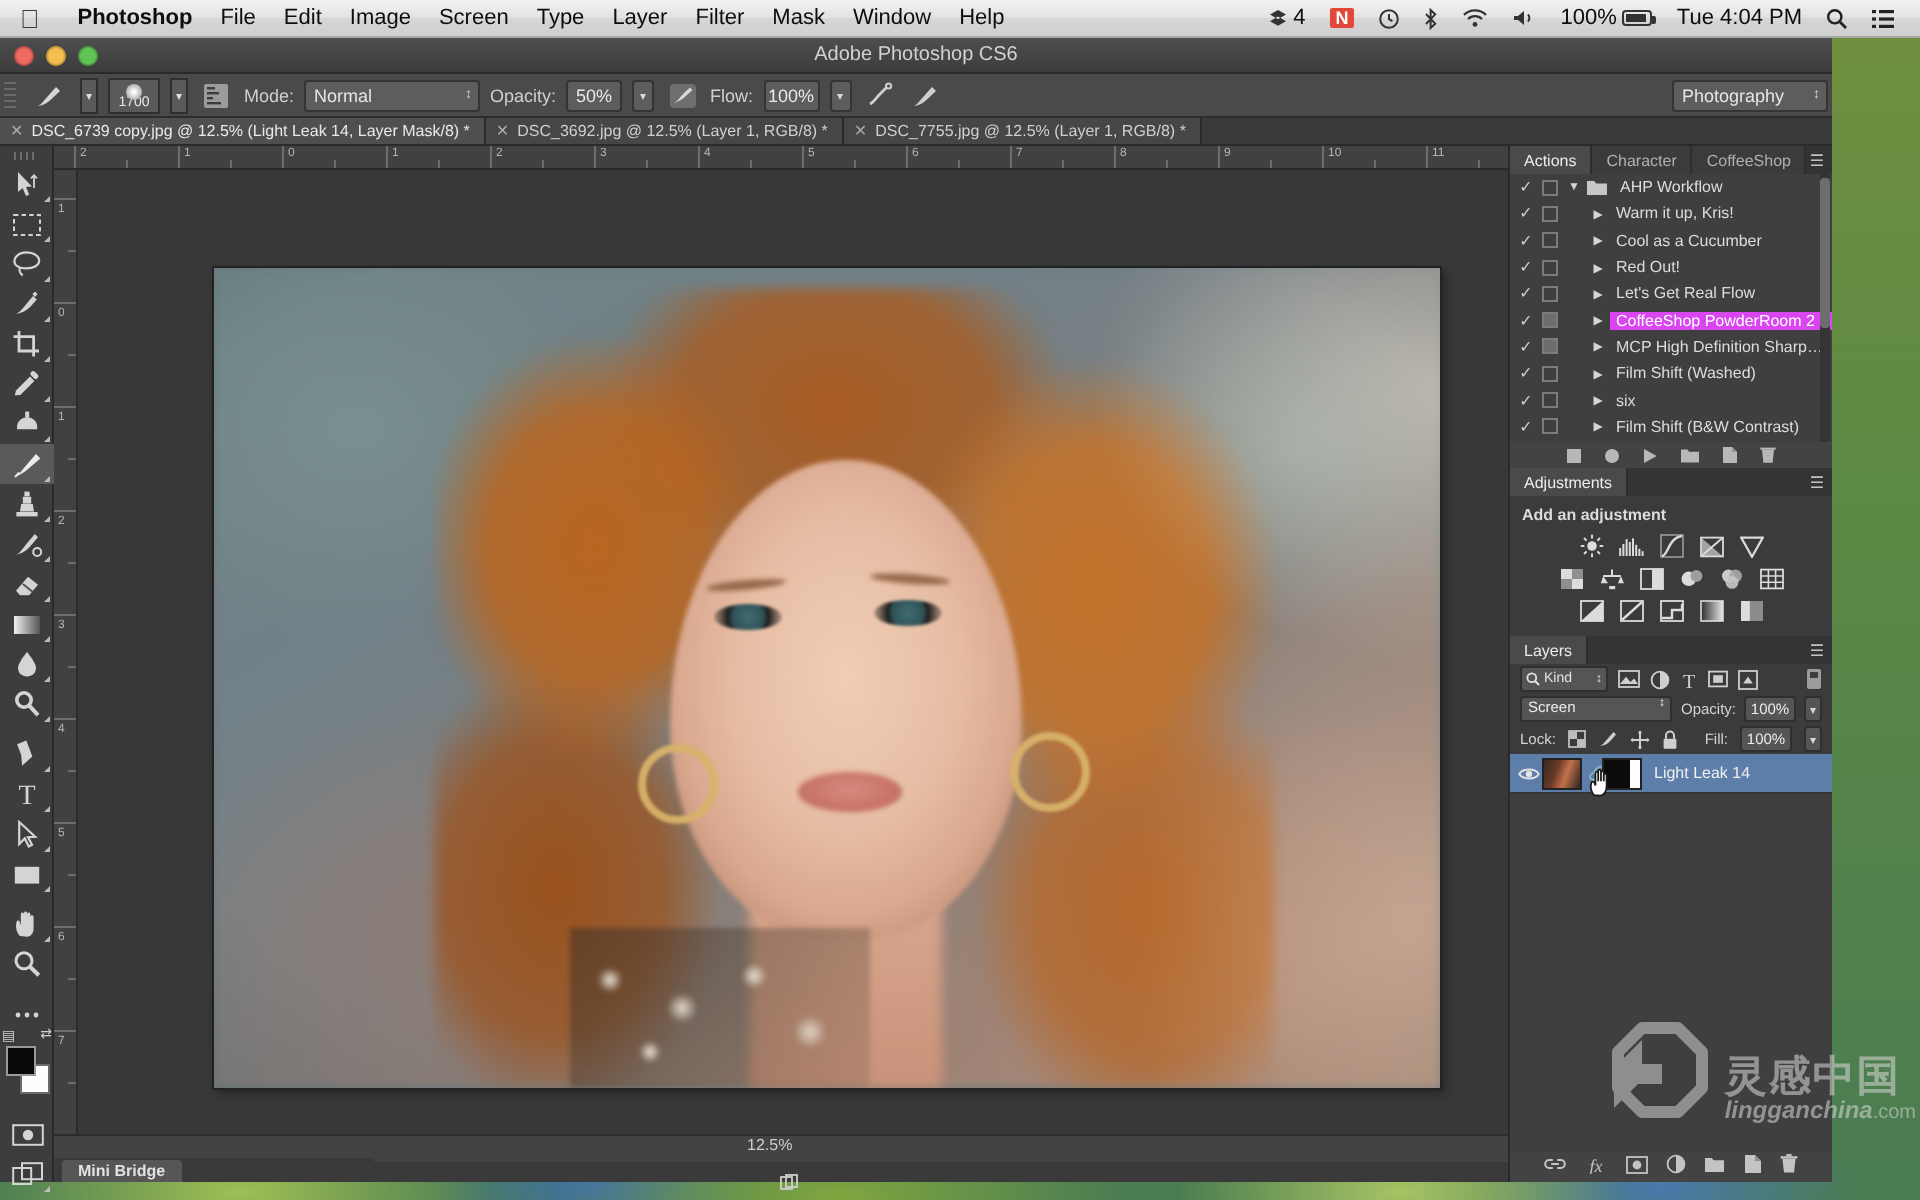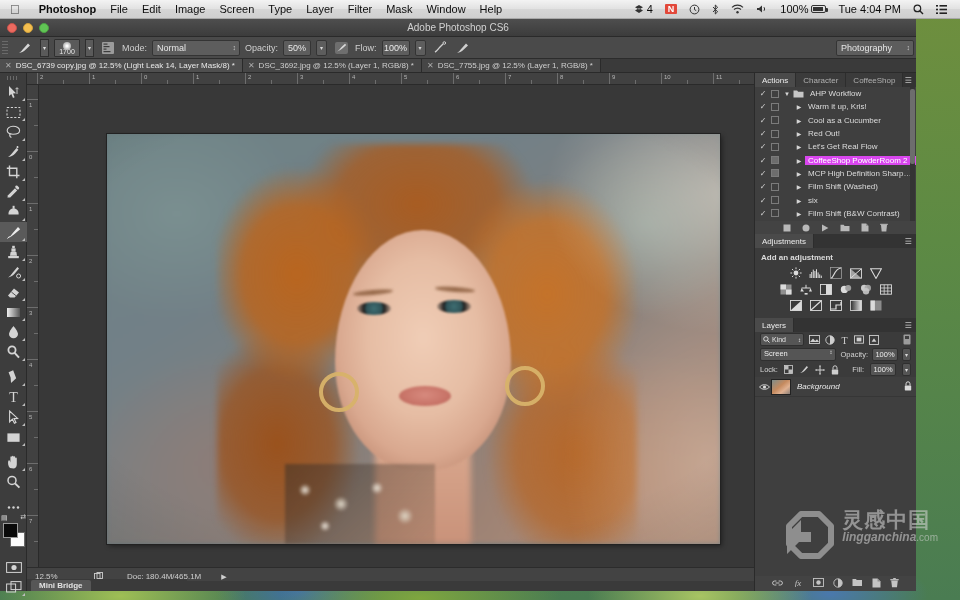--- a/index.html
+++ b/index.html
@@ -227,22 +227,22 @@
     mix-blend-mode:screen;
   }
   .photo .vig {
     position:absolute; inset:0; pointer-events:none;
     background: radial-gradient(ellipse 110% 100% at 50% 45%, rgba(0,0,0,0) 55%, rgba(0,0,0,.22) 100%);
   }
 
   
   .statusbar {
     position:absolute; left:27px; right:162px; bottom:10px; height:14px;
-    background:#434343; border-top:1px solid #2c2c2c; display:flex; align-items:flex-end;
-    color:#cecece; font-size:8px; padding-left:8px; gap:10px; z-index:14;
+    background:#434343; border-top:1px solid #2c2c2c; display:flex; align-items:center;
+    color:#cecece; font-size:8px; padding-left:8px; gap:10px; z-index:14;flex-direction:column;
   }
   .sb-zoom { width:42px; }
   .sb-icon { width:22px; display:flex; justify-content:center; align-items:center; }
   .sb-doc { margin-left:8px; }
   .sb-arrow { margin-left:10px; font-size:7px; }
   .sb-grow { margin-left:auto; }
   .minibridge {
     position:absolute; left:27px; bottom:0; width:160px; height:12px;
     background:#3a3a3a; display:flex; align-items:center; z-index:14;
   }
@@ -314,21 +314,21 @@
   .l-name { font-size:8px; color:#f0f0f0; padding-left:3px; flex:1;}
   .l-name.ital { font-style:italic; color:#e8e8e8; }
   .l-lock { width:16px; text-align:center; color:#d8d8d8; font-size:8px;}
   .lfooter { height:15px; background:#434343; display:flex; align-items:center; justify-content:center; gap:9px; color:#c9c9c9;}
 
   
   .handcur { position:absolute; left:39px; top:6px; z-index:5; }
 
   
   .watermark {
-    position:absolute; right:22px; bottom:38px; display:flex; align-items:flex-start; gap:7px;
+    position:absolute; right:2px; bottom:38px; display:flex; align-items:flex-end; gap:7px;
     z-index:60; opacity:.55;
   }
   .wm-cn { color:#d8d8d8; font-size:21px; font-weight:bold; letter-spacing:1px; line-height:1;
      font-family:"DejaVu Sans", sans-serif; }
   .wm-en { color:#d8d8d8; font-size:12px; font-weight:bold; font-style:italic; line-height:1; margin-top:2px;}
   .wm-en .dom { font-weight:normal; font-style:normal; font-size:10px;}
 </style>
 </head>
 <body>
 
@@ -1163,33 +1163,36 @@
                 <path d="M2 4.4 V2.8 A2 2 0 0 1 6 2.8 V4.4" fill="none" stroke="#cfcfcf" stroke-width="1"></path>
                 <rect x="0.8" y="4.4" width="6.4" height="5" rx="0.6" fill="#cfcfcf"></rect>
               </svg>
             </span>
           <span class="lyr-lbl" style="margin-left:auto">Fill:</span>
           <span class="lyr-val">100%</span>
           <span class="lyr-step">▾</span>
         </div>
 
         <div class="layerslist">
-          <div class="lrow">
+          <div class="lrow sel">
             <span class="l-eye">
               <svg width="11" height="8" viewBox="0 0 11 8">
-                  <path d="M0.6 4 C2.4 1 8.6 1 10.4 4 C8.6 7 2.4 7 0.6 4Z" fill="none" stroke="#dcdcdc" stroke-width="0.9"></path>
-                  <circle cx="5.5" cy="4" r="1.6" fill="#dcdcdc"></circle>
-                </svg>
-            </span>
-            <span class="l-thumb bgph"></span>
-            <span class="l-name ital">Background</span>
-            <span class="l-lock">
-              <svg width="8" height="10" viewBox="0 0 8 10">
-                  <path d="M2 4.4 V2.8 A2 2 0 0 1 6 2.8 V4.4" fill="none" stroke="#dcdcdc" stroke-width="1"></path>
-                  <rect x="0.8" y="4.4" width="6.4" height="5" rx="0.6" fill="#dcdcdc"></rect>
+                  <path d="M0.6 4 C2.4 1 8.6 1 10.4 4 C8.6 7 2.4 7 0.6 4Z" fill="none" stroke="#e4e4e4" stroke-width="0.9"></path>
+                  <circle cx="5.5" cy="4" r="1.6" fill="#e4e4e4"></circle>
+                </svg>
+            </span>
+            <span class="l-thumb leak"></span>
+            <span class="l-link">🔗</span>
+            <span class="l-thumb mask">
+                <i></i>
+              </span>
+            <span class="l-name">Light Leak 14</span>
+            <span class="handcur">
+              <svg width="13" height="16" viewBox="0 0 13 16">
+                  <path d="M3 14.6 C1.4 12.6 1.2 10 1.6 8.6 C1.9 7.5 3 7.6 3.3 8.5 L3.7 9.8 V3.6 C3.7 2.5 5.1 2.5 5.1 3.6 V7.6 V2.6 C5.1 1.5 6.5 1.5 6.5 2.6 V7.6 V3.4 C6.5 2.3 7.9 2.3 7.9 3.4 V7.6 V4.6 C7.9 3.6 9.3 3.6 9.3 4.6 V10.4 C9.3 13 7.6 14.8 6.3 14.8 Z" fill="#ffffff" stroke="#1a1a1a" stroke-width="0.9"></path>
                 </svg>
             </span>
           </div>
         </div>
 
         <div class="lfooter">
           <span class="fi"><svg width="11" height="8" viewBox="0 0 11 8">
                 <path d="M4.4 2 H2.6 A2 2 0 0 0 2.6 6 H4.4 M6.6 2 H8.4 A2 2 0 0 1 8.4 6 H6.6 M3.6 4 H7.4" fill="none" stroke="#c4c4c4" stroke-width="1"></path>
               </svg></span>
           <span class="fi"><svg width="12" height="9" viewBox="0 0 12 9">

